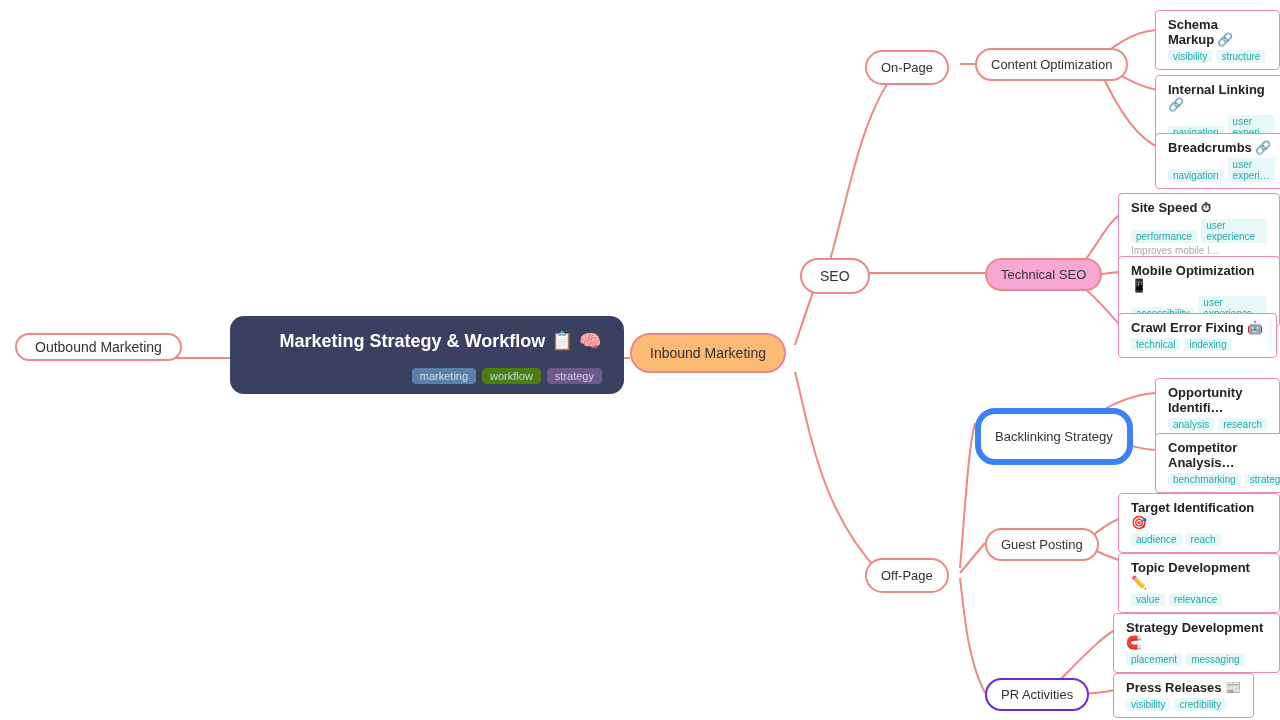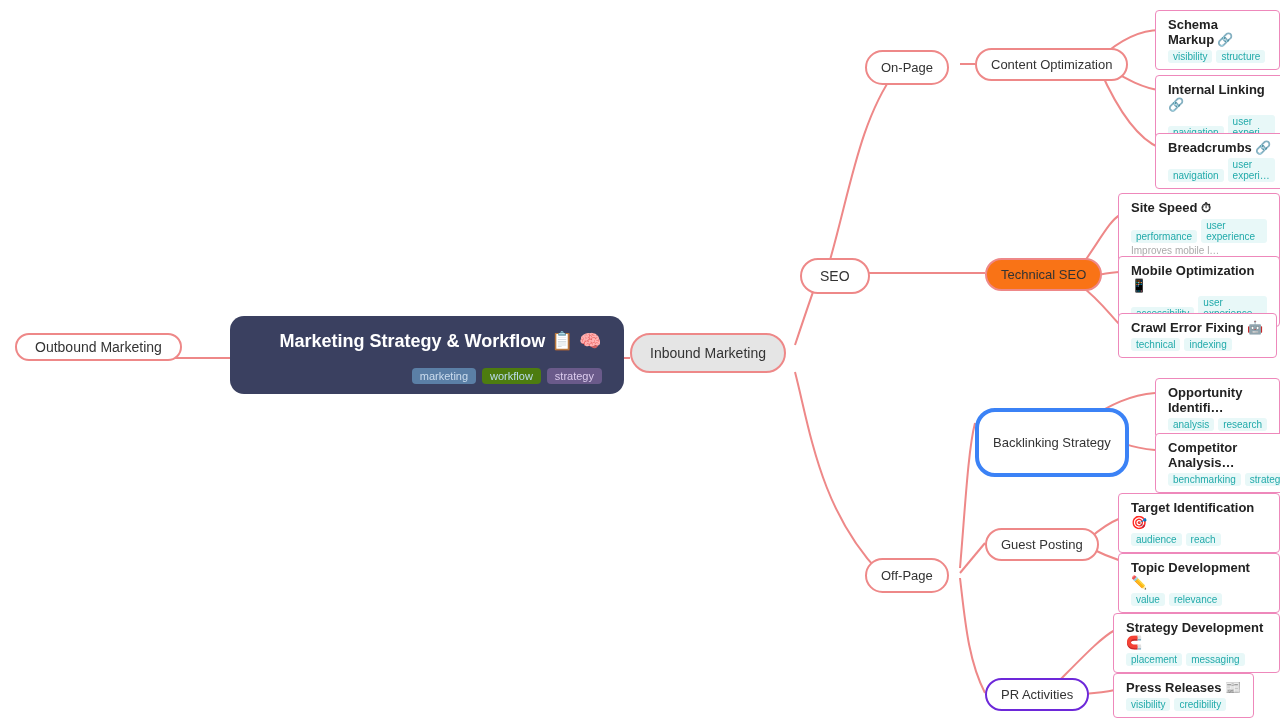--- a/index.html
+++ b/index.html
@@ -76,21 +76,21 @@
       border: 2px solid #e88;
       color: #333;
       padding: 4px 18px;
       left: 15px;
       top: 333px;
       font-size: 14px;
     }
 
     
     .node-inbound {
-      background: #e5e5e5;
+      background: #fdba74;
       border: 2px solid #e88;
       color: #333;
       padding: 10px 18px;
       left: 630px;
       top: 333px;
       font-size: 14px;
     }
 
     
     .node-seo {
@@ -117,44 +117,44 @@
       background: #fff;
       border: 2px solid #e88;
       color: #333;
       padding: 7px 14px;
       left: 975px;
       top: 48px;
       font-size: 13px;
     }
 
     .node-technical-seo {
-      background: #f97316;
+      background: #f9a8d4;
       border: 2px solid #e88;
       color: #333;
       padding: 7px 14px;
       left: 985px;
       top: 258px;
       font-size: 13px;
     }
 
     .node-offpage {
       background: #fff;
       border: 2px solid #e88;
       color: #333;
       padding: 8px 14px;
       left: 865px;
       top: 558px;
       font-size: 13px;
     }
 
     .node-backlinking {
       background: #fff;
-      border: 4px solid #3b82f6;
-      color: #333;
-      padding: 23px 14px;
+      border: 6px solid #3b82f6;
+      color: #333;
+      padding: 15px 14px;
       left: 975px;
       top: 408px;
       font-size: 13px;
     }
 
     .node-guest-posting {
       background: #fff;
       border: 2px solid #e88;
       color: #333;
       padding: 7px 14px;

